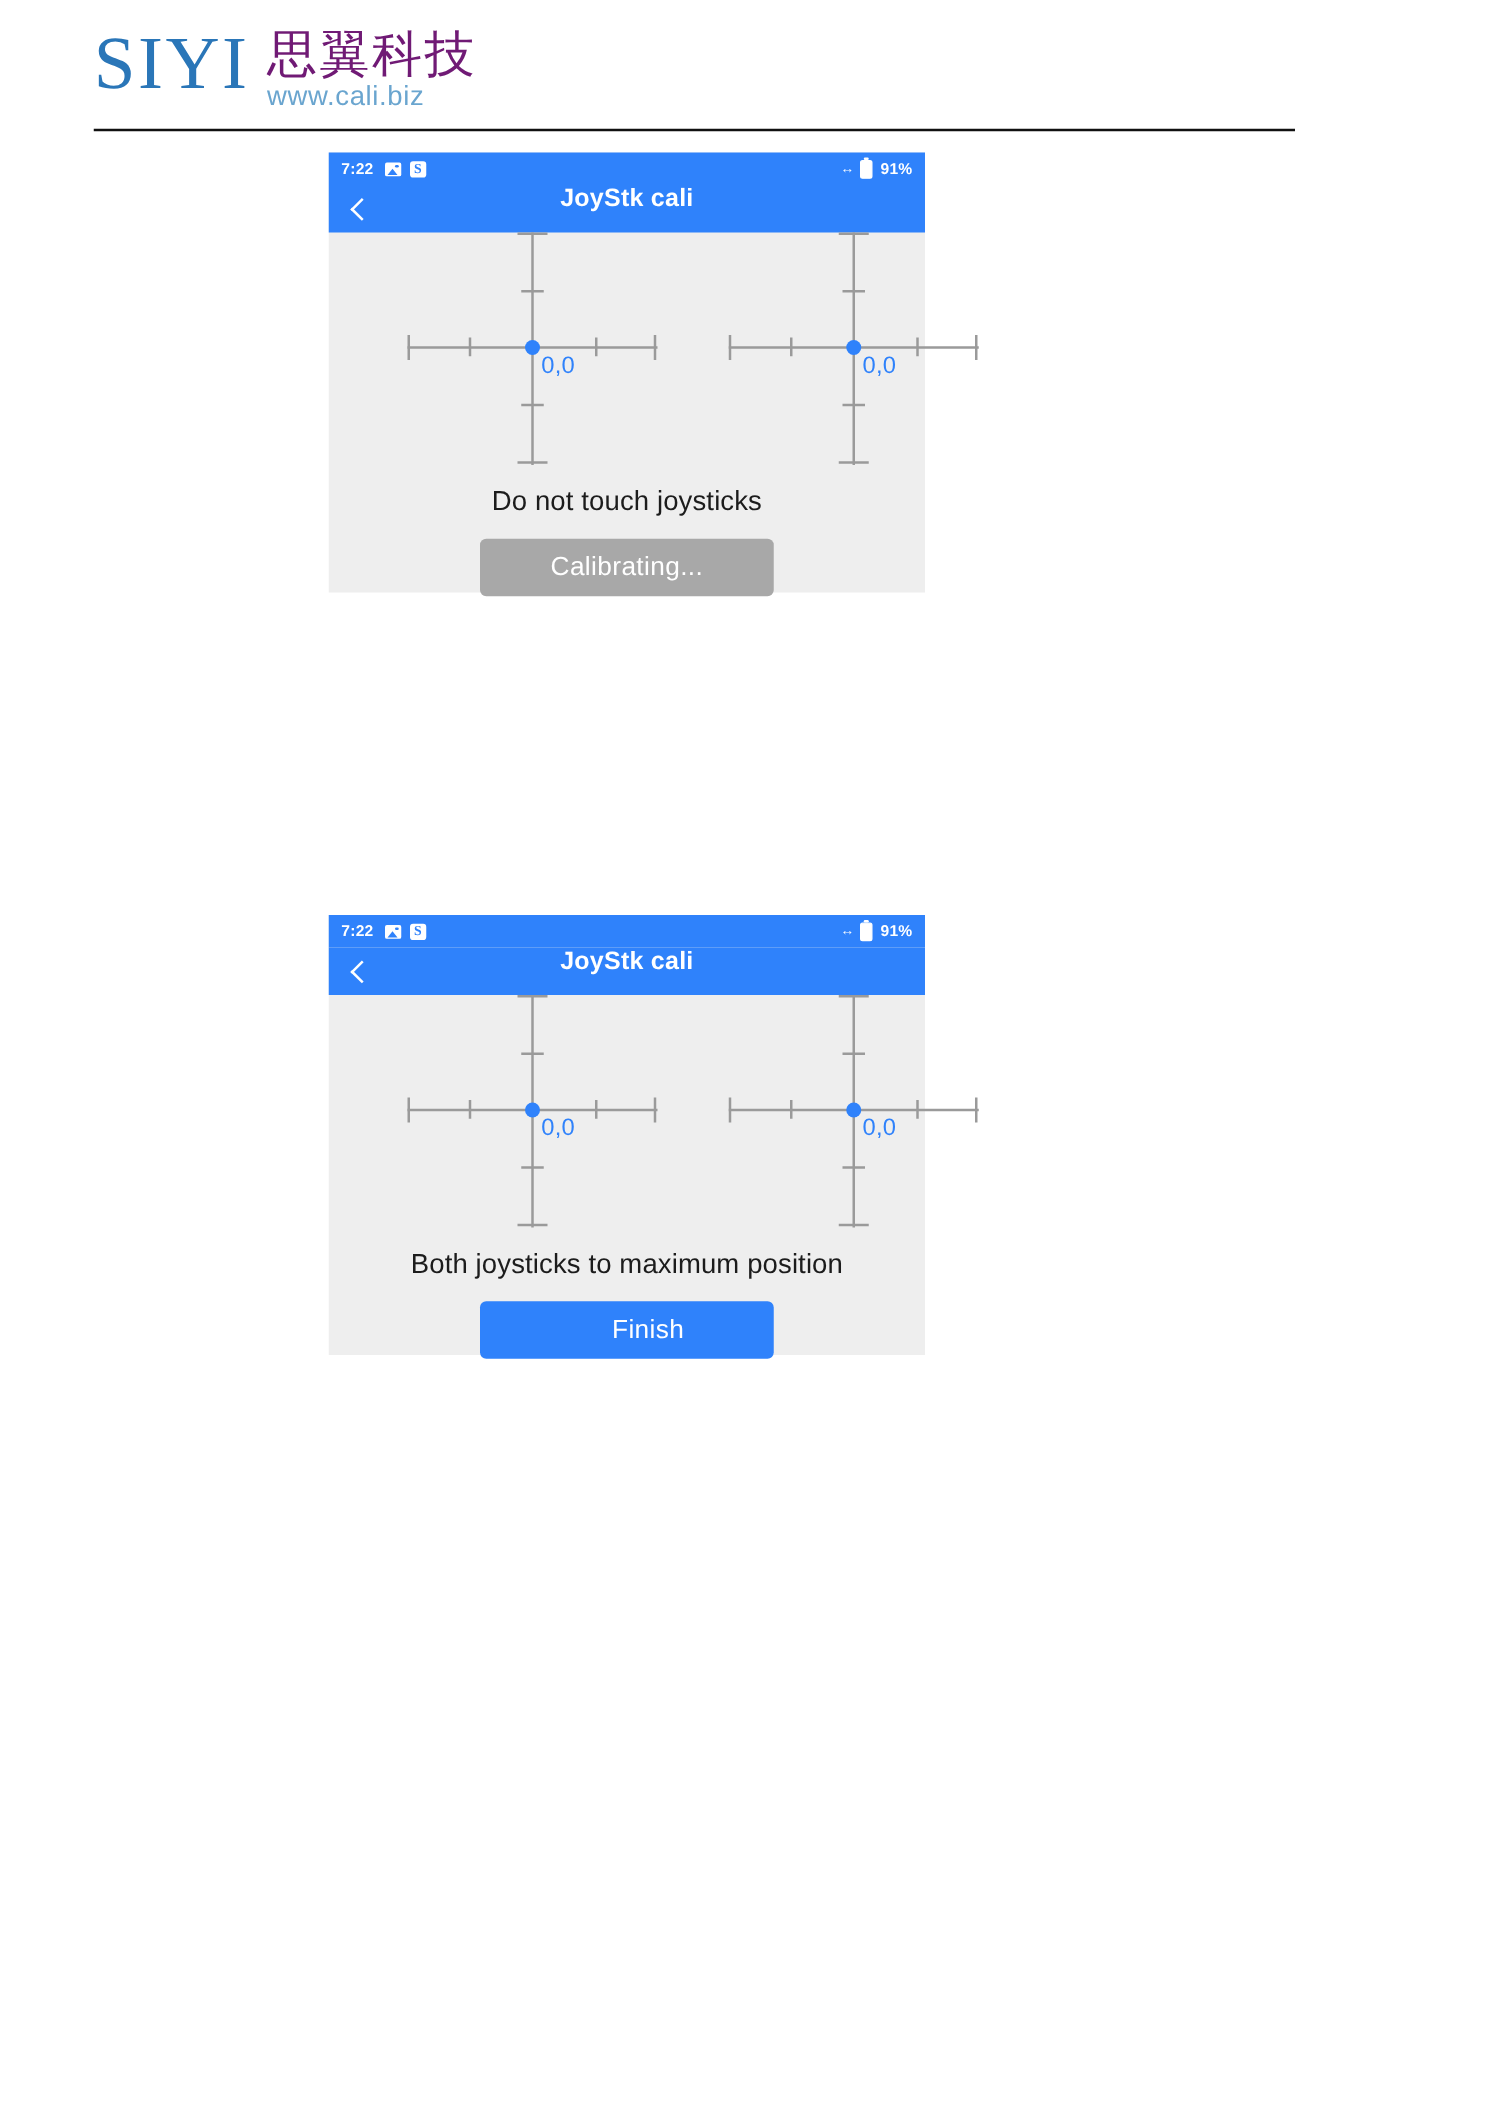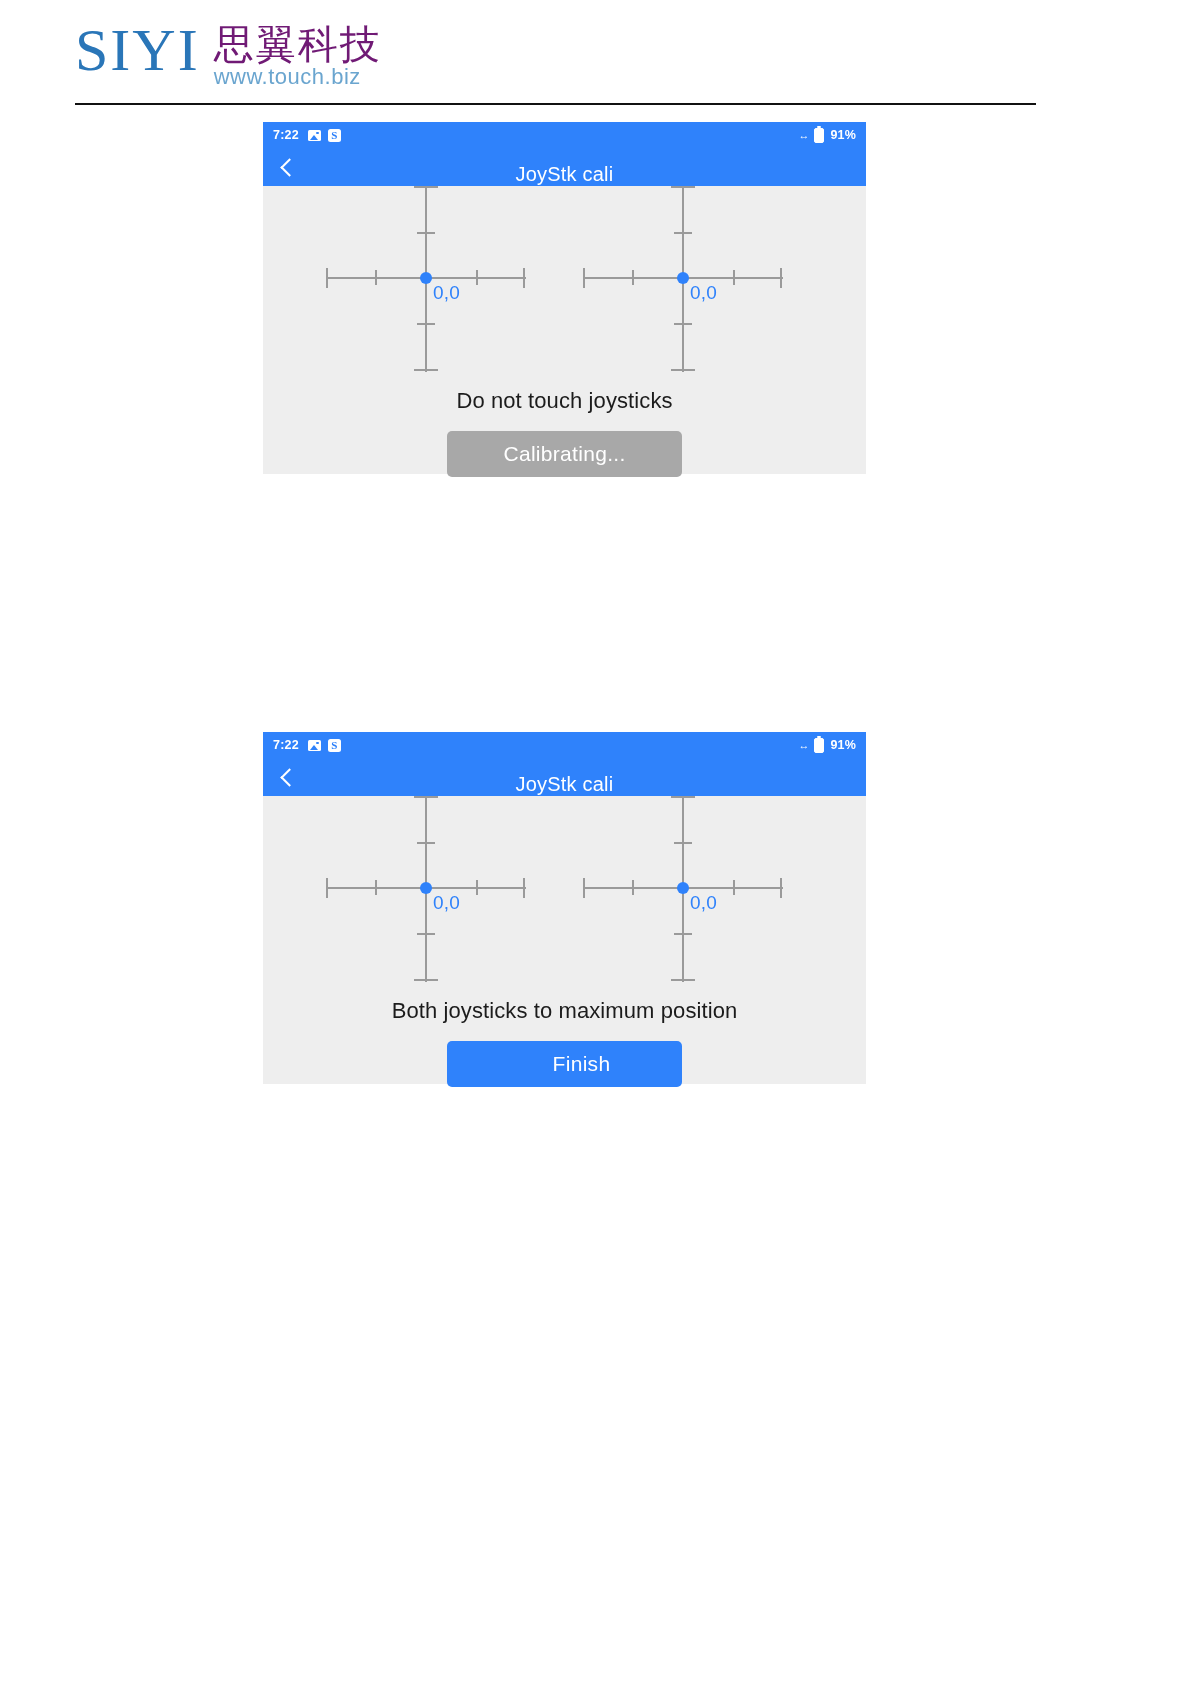--- a/index.html
+++ b/index.html
@@ -59,21 +59,21 @@
     top: 103px;
     width: 961px;
     height: 2px;
     background: #111111;
   }
 
   
   .shot {
     position: absolute;
     left: 263px;
-    width: 603px;
+    width: 477px;
     background: #eeeeee;
   }
   #shot-1 { top: 122px; height: 352px; }
   #shot-2 { top: 732px; height: 352px; }
 
   .statusbar {
     height: 26px;
     background: #2f82fb;
     display: flex;
     align-items: center;
@@ -159,21 +159,22 @@
     width: 4px; height: 2px;
     background: #ffffff;
     border-radius: 1px;
   }
 
   .appbar {
     height: 38px;
     background: #2f82fb;
     position: relative;
     display: flex;
-    align-items: flex-end;
+    align-items: flex-start;
+    font-weight: bold;
   }
   .back-btn {
     width: 48px;
     height: 38px;
     display: flex;
     align-items: center;
     justify-content: center;
     cursor: pointer;
   }
   .back-chev {
@@ -287,21 +288,21 @@
   .action-btn.primary  { background: #2f82fb; padding-left: 40px; }
 </style>
 </head>
 <body>
 
 <div class="brand">
   <div class="brand-row">
     <div class="brand-siyi">SIYI</div>
     <div class="brand-right">
       <div class="brand-cn">思翼科技</div>
-      <div class="brand-url">www.touch.biz</div>
+      <div class="brand-url">www.cali.biz</div>
     </div>
   </div>
 </div>
 <div class="header-rule"></div>
 
 <div class="shot" id="shot-1">
 
   <div class="statusbar">
     <span class="sb-time">7:22</span>
     <span class="sb-left-icons">

